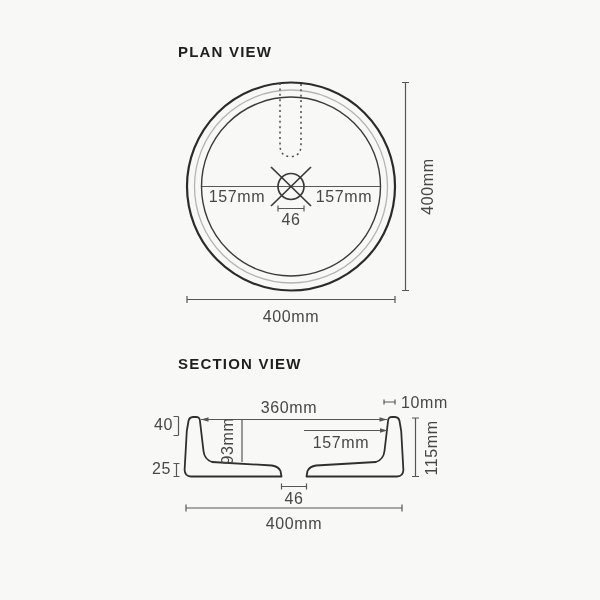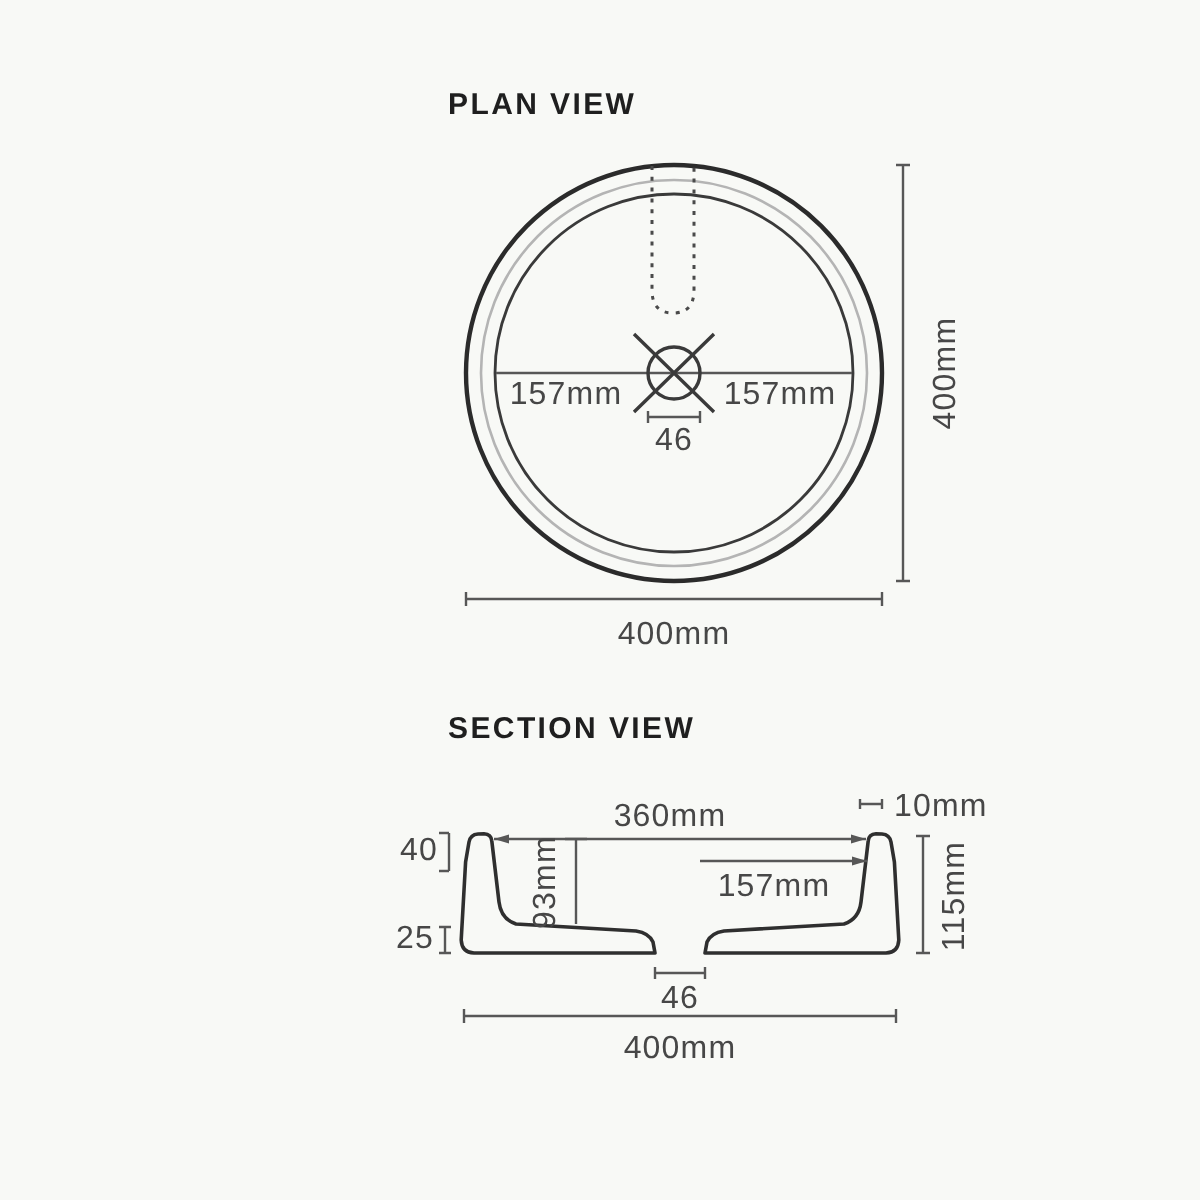--- a/index.html
+++ b/index.html
@@ -7,21 +7,20 @@
     padding: 0;
     width: 600px;
     height: 600px;
     background: #f8f9f6;
     font-family: "Liberation Sans", sans-serif;
   }
   .stage {
     position: relative;
     width: 539px;
     height: 600px;
-    margin-left: 46px;
   }
   svg { display: block; }
   .title-text {
     font-family: "Liberation Sans", sans-serif;
     font-size: 15px;
     font-weight: bold;
     letter-spacing: 1.2px;
     fill: #1f1f1f;
   }
   .dim-text {

